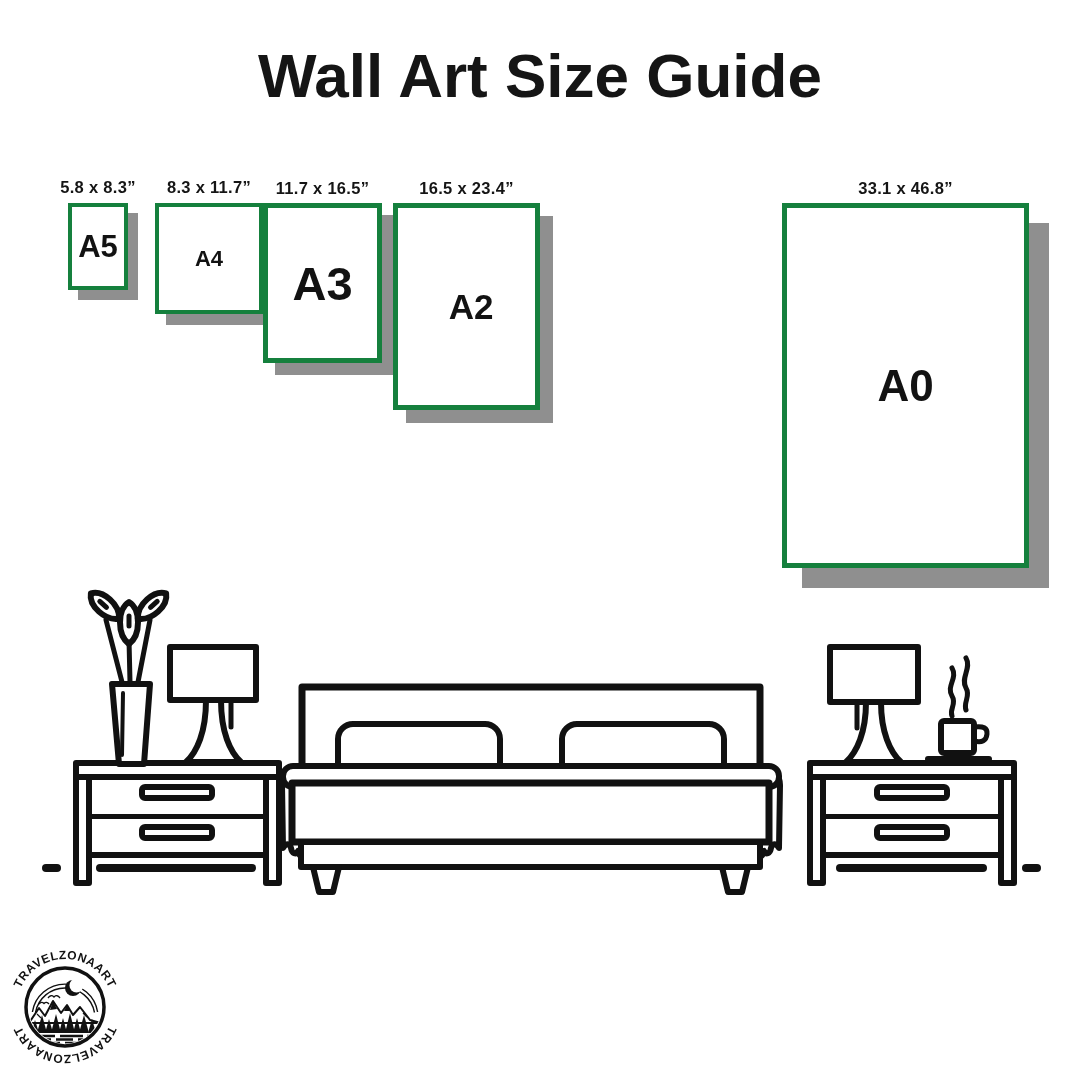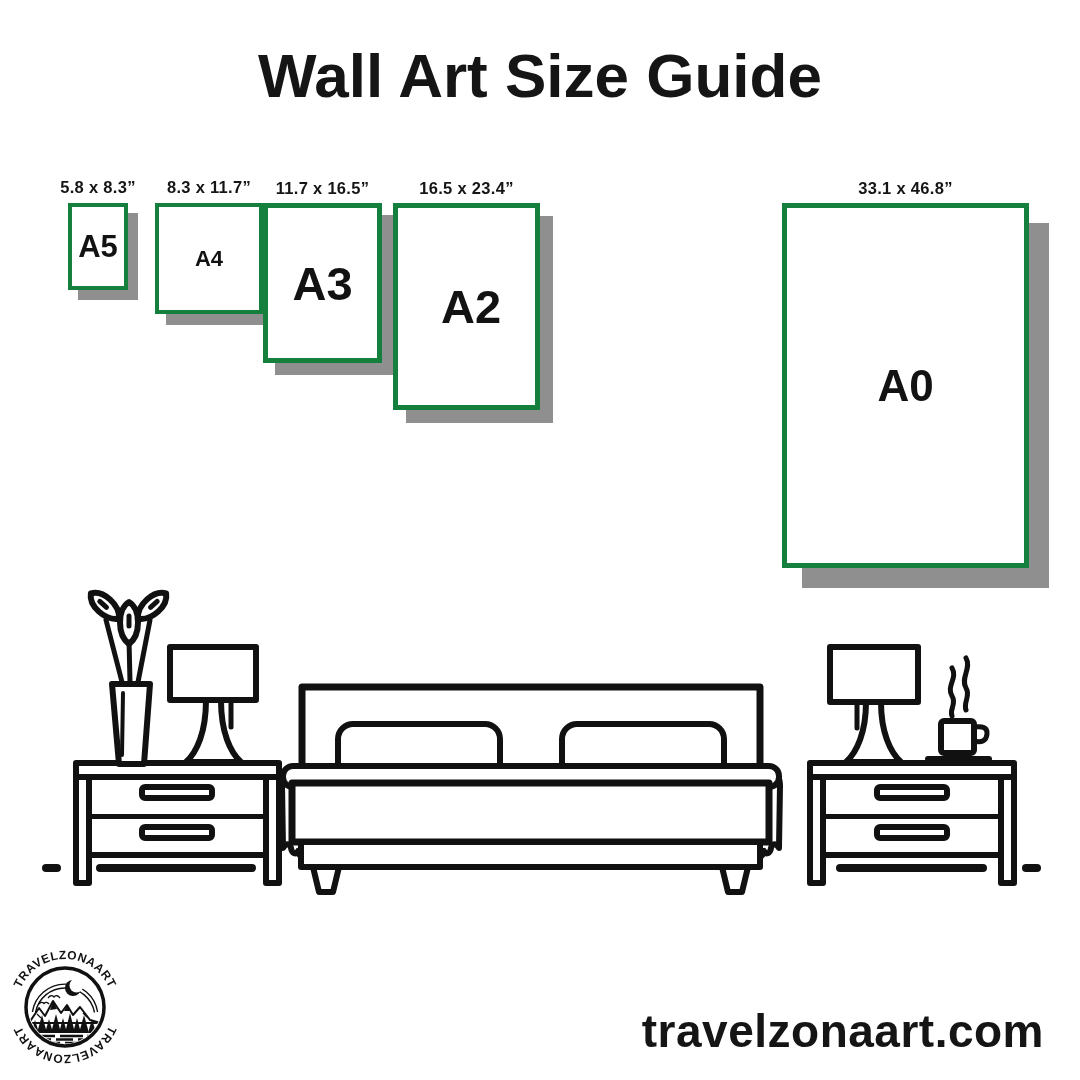--- a/index.html
+++ b/index.html
@@ -12,21 +12,21 @@
   .size-letter{font-weight:bold;color:#121212;}
   .size-label{position:absolute;top:-29px;left:50%;transform:translateX(-50%);
               font-size:16.5px;font-weight:bold;white-space:nowrap;letter-spacing:0.3px;color:#151515;}
   #box-a5{left:68px;top:203px;width:60px;height:87px;box-shadow:10px 10px 0 #8f8f8f;}
   #box-a5 .size-letter{font-size:31px;}
   #box-a4{left:155px;top:203px;width:108px;height:111px;box-shadow:11px 11px 0 #8f8f8f;}
   #box-a4 .size-letter{font-size:22px;}
   #box-a3{left:263px;top:203px;width:119px;height:160px;border-width:5px;box-shadow:12px 12px 0 #8f8f8f;}
   #box-a3 .size-letter{font-size:47px;}
   #box-a2{left:393px;top:203px;width:147px;height:207px;border-width:5px;box-shadow:13px 13px 0 #8f8f8f;padding-left:9px;}
-  #box-a2 .size-letter{font-size:47px;}
+  #box-a2 .size-letter{font-size:35px;}
   #box-a1{left:568px;top:203px;width:182px;height:279px;border-width:5px;box-shadow:16px 16px 0 #8f8f8f;}
   #box-a1 .size-letter{font-size:35px;}
   #box-a0{left:782px;top:203px;width:247px;height:365px;border-width:5px;box-shadow:20px 20px 0 #8f8f8f;}
   #box-a0 .size-letter{font-size:44px;}
   .scene{position:absolute;left:0;top:580px;width:1080px;height:330px;}
   .ln{stroke:#111;stroke-width:6;fill:none;stroke-linecap:round;stroke-linejoin:round;}
   .thin{stroke-width:5;}
   .fw{fill:#fff;stroke:#111;stroke-width:6;stroke-linejoin:round;}
   .fw7{stroke-width:7;}
   .ground{stroke:#111;stroke-width:8;fill:none;stroke-linecap:round;}
@@ -193,15 +193,14 @@
       </g>
       <g stroke="#111" stroke-width="2.4">
         <path d="M -33 29 H -10 M -5 29 H 18 M 22 29 H 33"></path>
         <path d="M -28 32.5 H -14 M -9 32.5 H 8 M 13 32.5 H 27"></path>
         <path d="M -20 36 H -5 M 0 36 H 14"></path>
         <path d="M -11 39.5 H 3"></path>
       </g>
     </g>
   </svg>
 
-  <div class="website">travelzonaart.com</div>
 
 </div>
 
 </body></html>

